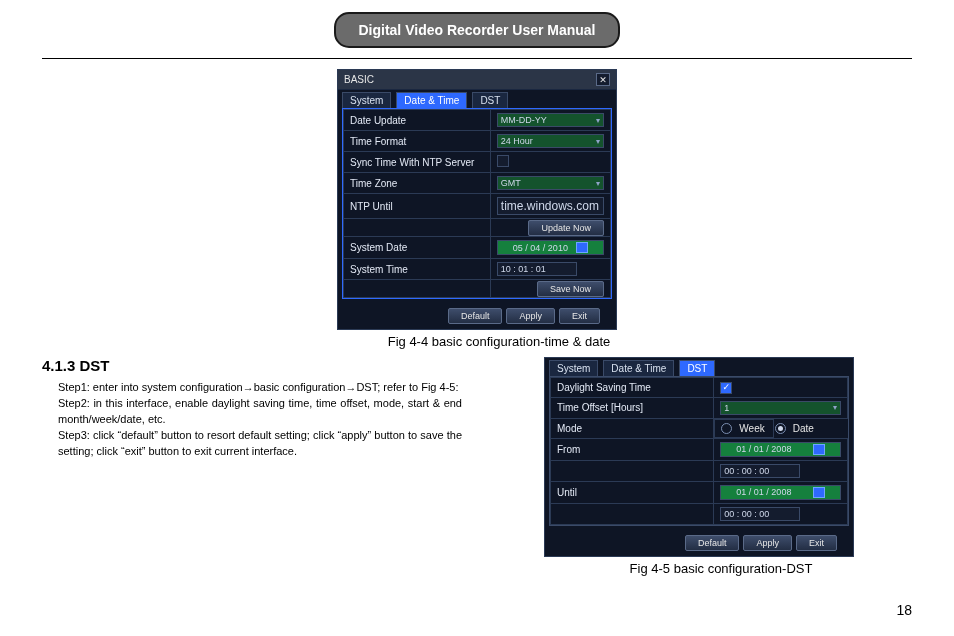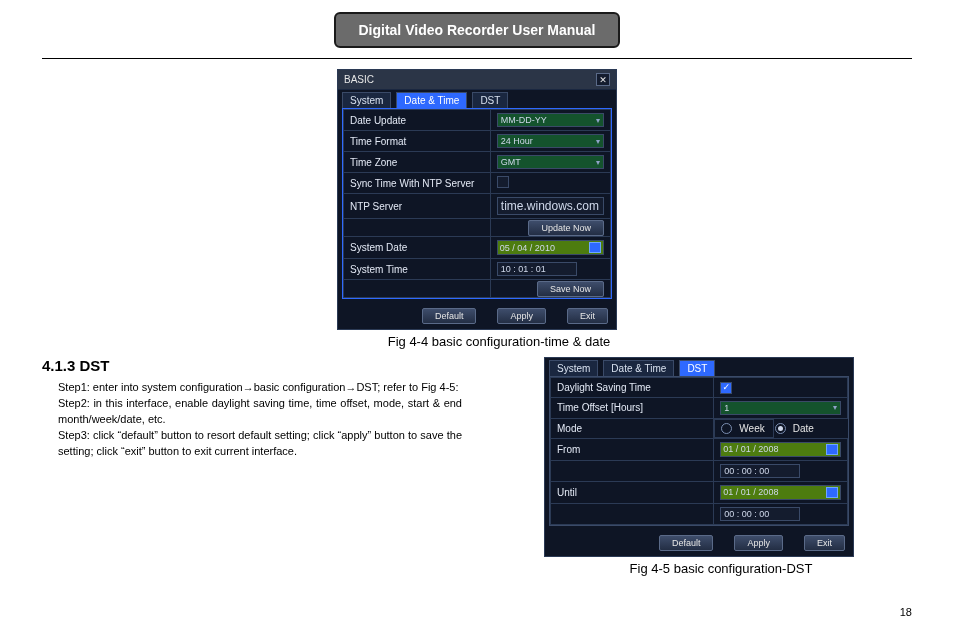--- a/index.html
+++ b/index.html
@@ -16,21 +16,21 @@
     border-bottom: 1px solid #000;
     padding: 12px 0 10px 0;
     margin: 0 42px 10px 42px;
   }
   .title-pill {
     background: #6b6b6b;
     color: #fff;
     font-weight: bold;
     font-size: 14px;
     padding: 8px 22px;
-    border-radius: 6px;
+    border-radius: 15px;
     border: 2px solid #1a1a1a;
   }
   .fig1-wrap {
     display: flex;
     flex-direction: column;
     align-items: center;
   }
   .dvr-window {
     background: #0e1525;
     color: #e6e6e6;
@@ -115,32 +115,32 @@
   .checkbox.empty { background:#141c2e; }
   .btn {
     background: linear-gradient(#3e4d6b,#232e44);
     border: 1px solid #5a6a88;
     color: #e6e6e6;
     font-size: 9px;
     padding: 2px 12px;
     border-radius: 2px;
   }
   .btn-row {
-    display: flex; gap: 21px; justify-content: flex-end;
-    padding: 5px 8px;
+    display: flex; gap: 4px; justify-content: flex-end;
+    padding: 5px 16px;
   }
   .inner-btn-row {
     padding: 3px 6px;
     text-align: right;
   }
   .datefield {
     display: flex; align-items:center; 
     border: 1px solid #3a4a68;
-    background: #4d7c0f;
-    padding: 1px 2px;
+    background: #15803d;
+    padding: 1px 15px;
     font-size: 9px;
     color:#cfd8ea;
     justify-content: space-between;
   }
   .datefield .cal-icon {
     width:12px; height:11px; background:#2e69ff; display:inline-block;
     border:1px solid #6fa5ff;
   }
   .timefield {
     border: 1px solid #3a4a68;
@@ -167,21 +167,21 @@
     margin-top: 8px;
   }
   .left-col { width: 420px; }
   .right-col { flex:1; display:flex; flex-direction:column; align-items:center; }
   .sec-heading { font-weight: bold; font-size: 15px; margin-bottom: 6px; }
   .body-text { font-size: 11px; line-height: 1.45; text-align: justify; margin-left: 16px; }
   .page-num {
     position: absolute;
     right: 42px;
     bottom: 18px;
-    font-size: 11px;
+    font-size: 14px;
   }
 </style>
 </head>
 <body>
 
 <div class="header-band">
   <div class="title-pill">Digital Video Recorder User Manual</div>
 </div>
 
 <div class="fig1-wrap">
@@ -210,36 +210,36 @@
         <tr>
           <td class="label">Time Format</td>
           <td class="val">
             <div class="dropdown">
               <span>24 Hour</span>
               <span class="chev">▾</span>
             </div>
           </td>
         </tr>
         <tr>
+          <td class="label">Sync Time With NTP Server</td>
+          <td class="val">
+            <span class="checkbox empty"></span>
+          </td>
+        </tr>
+        <tr>
           <td class="label">Time Zone</td>
           <td class="val">
             <div class="dropdown">
               <span>GMT</span>
               <span class="chev">▾</span>
             </div>
           </td>
         </tr>
         <tr>
-          <td class="label">Sync Time With NTP Server</td>
-          <td class="val">
-            <span class="checkbox empty"></span>
-          </td>
-        </tr>
-        <tr>
-          <td class="label">NTP Server</td>
+          <td class="label">NTP Until</td>
           <td class="val">
             <div class="textinput">time.windows.com</div>
           </td>
         </tr>
         <tr>
           <td class="label"></td>
           <td class="val inner-btn-row">
             <span class="btn">Update Now</span>
           </td>
         </tr>

